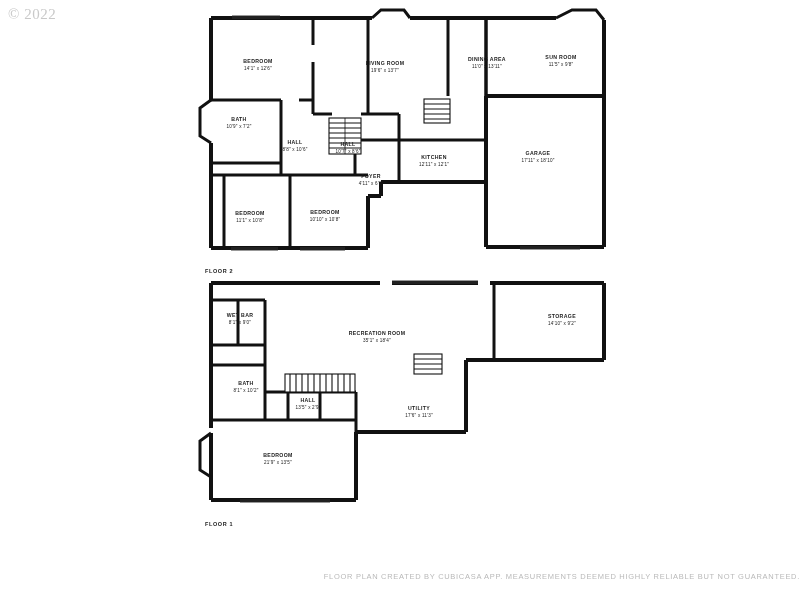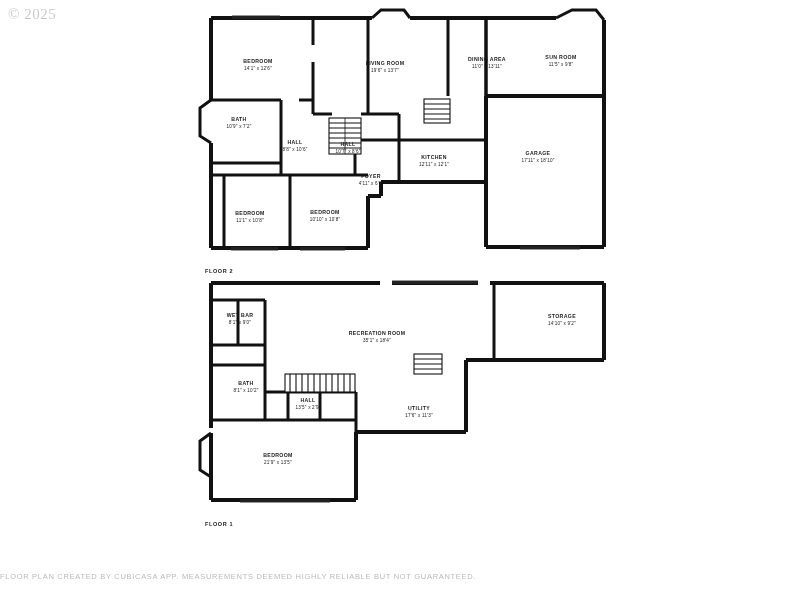--- a/index.html
+++ b/index.html
@@ -56,30 +56,30 @@
     display: block;
     font-size: 4.6px;
     letter-spacing: 0.2px;
     color: #1a1a1a;
   }
   .footer {
     position: absolute;
     left: 0;
     right: 0;
     top: 572px;
-    text-align: left;
+    text-align: right;
     font-size: 7.5px;
     letter-spacing: 0.7px;
     color: #b9b9b9;
   }
 </style>
 </head>
 <body>
 
-<div class="wm">© 2025</div>
+<div class="wm">© 2022</div>
 
 <svg id="plan" viewBox="0 0 800 600" xmlns="http://www.w3.org/2000/svg">
   <g stroke="#111" fill="none">
 
     <g stroke-width="4" stroke-linejoin="miter">
       <path d="M211,18 L372,18"></path>
       <path d="M410,18 L556,18"></path>
       <path d="M604,20 L604,100"></path>
       <path d="M604,100 L604,247"></path>
       <path d="M604,247 L486,247"></path>

